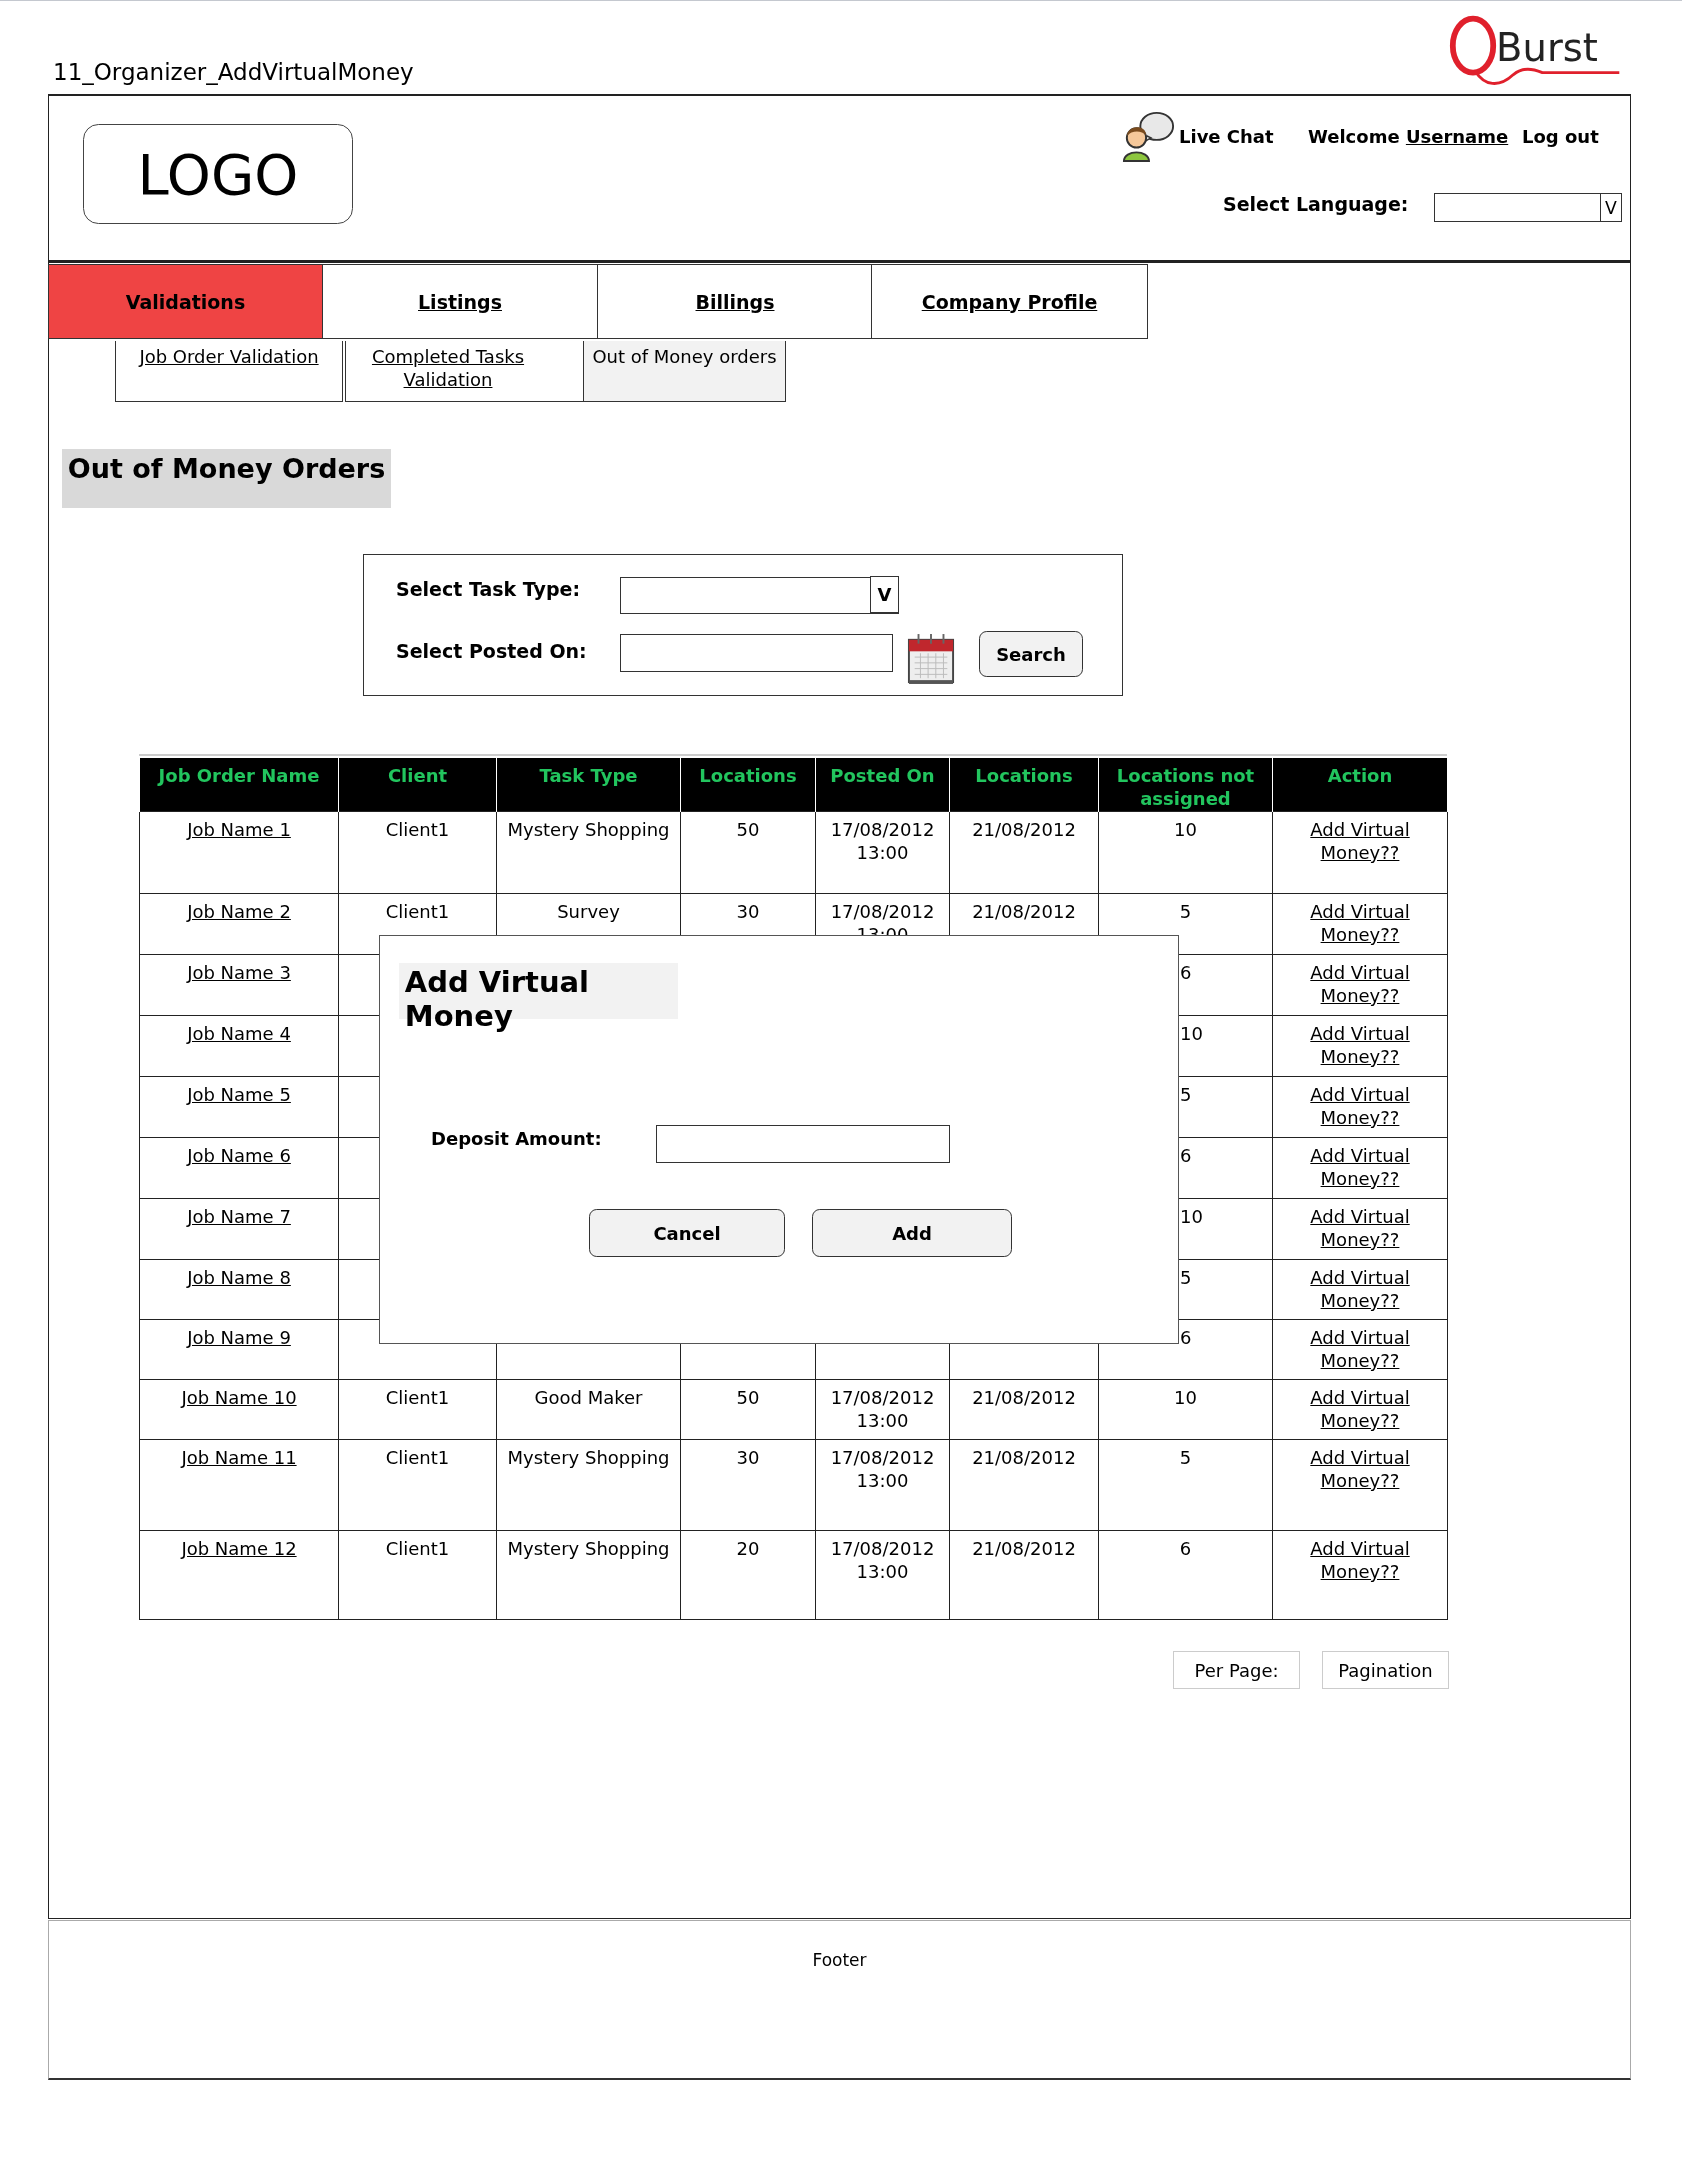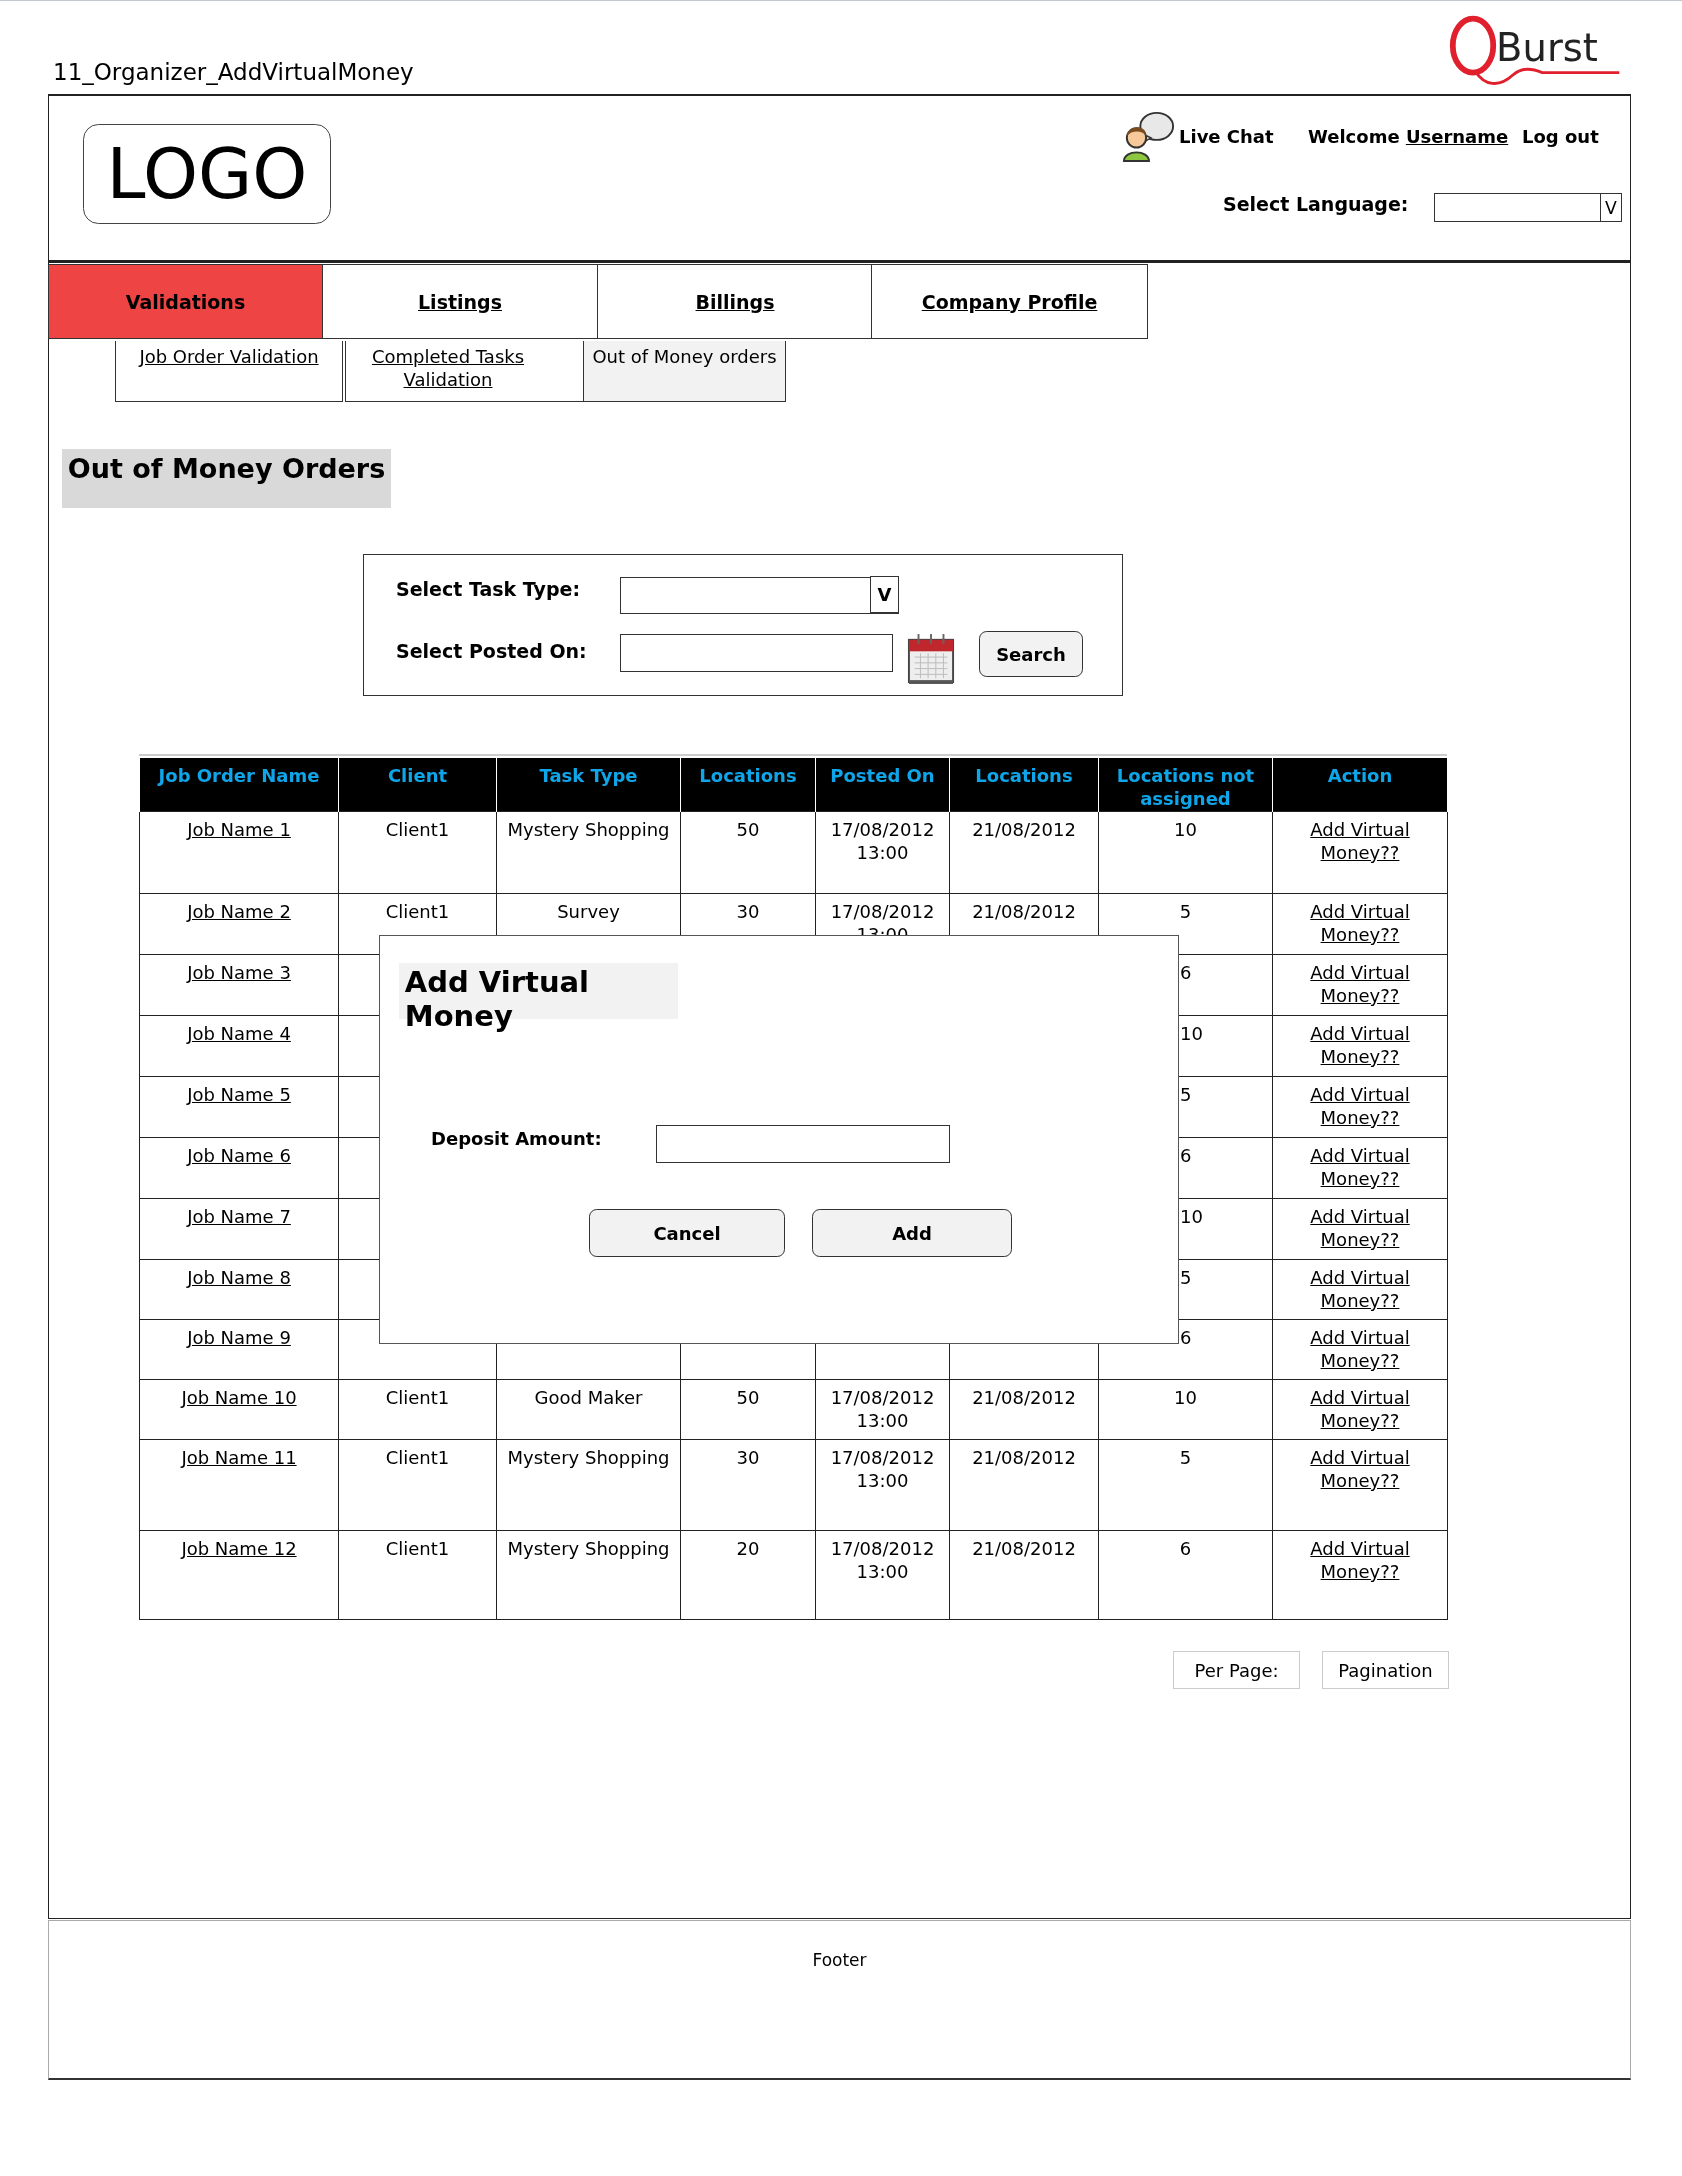--- a/index.html
+++ b/index.html
@@ -7,22 +7,22 @@
   body {
     width: 1682px; height: 2177px; position: relative; background: #ffffff;
     font-family: "DejaVu Sans", sans-serif; color: #000; overflow: hidden;
     border-top: 1.9px solid #c4c8cf;
   }
   .abs { position: absolute; }
   .page-title { left: 53px; top: 58px; font-size: 23px; }
   .brand { left: 1446px; top: 9.6px; width: 183px; height: 77px; }
   .frame { left: 48px; top: 93px; width: 1583px; height: 1825px; border: 1.9px solid #222; border-top-width: 2.9px; }
   .header-bottom { left: 48px; top: 259px; width: 1583px; height: 2.9px; background: #222; }
-  .logo-box { left: 83px; top: 123px; width: 248px; height: 100px; border: 1.9px solid #444; border-radius: 15.4px;
-    display:flex; align-items:center; justify-content:center; font-size: 70px; }
+  .logo-box { left: 83px; top: 123px; width: 270px; height: 100px; border: 1.9px solid #444; border-radius: 15.4px;
+    display:flex; align-items:center; justify-content:center; font-size: 56px; }
   .top-links { top: 125px; font-size: 18px; font-weight: bold; }
   .chat-icon { left: 1120px; top: 108px; width: 58px; height: 54px; }
   .lang-label { left: 1223px; top: 192px; font-size: 19px; font-weight: bold; }
   .lang-select { left: 1434px; top: 192px; width: 188px; height: 29px; border: 1.4px solid #333; background:#fff; }
   .lang-select .arrow { position:absolute; right:0; top:0; width:21px; height:100%; border-left:1.4px solid #333;
     display:flex; align-items:center; justify-content:center; font-size:17.3px; }
 
   .tab { top: 263px; height: 75px; border: 1.9px solid #333; display:flex; align-items:center; justify-content:center;
     font-size: 19px; font-weight: bold; background:#fff; }
   .tab.active { background: #ef4444; }
@@ -34,21 +34,21 @@
   .heading { left: 62px; top: 448px; width: 329px; height: 59px; background: #d9d9d9; font-size: 27px; font-weight: bold;
     padding: 3.8px 5.8px; }
 
   .search-box { left: 363px; top: 553px; width: 760px; height: 142px; border: 1.9px solid #333; background:#fff; }
   .lbl { font-size: 19px; font-weight: bold; }
   .field { border: 1.4px solid #333; background:#fff; }
   .btn { border: 1.4px solid #333; border-radius: 7.7px; background: #f2f2f2; font-size: 18px; font-weight: bold;
     display:flex; align-items:center; justify-content:center; }
 
   table.grid { position:absolute; left: 139px; top: 756px; width: 1308px; border-collapse: collapse; table-layout: fixed; font-size: 18px; }
-  table.grid th { background:#000; color:#0ea5e9; font-weight: bold; height: 54px; vertical-align: top; padding-top: 5.8px;
+  table.grid th { background:#000; color:#22c55e; font-weight: bold; height: 54px; vertical-align: top; padding-top: 5.8px;
     border: 1.9px solid #fff; border-bottom: none; line-height: 23px; }
   table.grid td { border: 1.9px solid #222; text-align:center; vertical-align: top; padding-top: 5.8px; line-height: 23px; }
   table.grid td a { color:#000; text-decoration: underline; }
   .table-top-line { left: 139px; top: 753px; width: 1308px; height: 1.9px; background:#ccc; }
 
   .modal { left: 379px; top: 934px; width: 800px; height: 409px; background:#fff; border: 1.9px solid #555; }
   .modal-title { left: 19px; top: 27px; width: 279px; height: 56px; background:#f2f2f2; font-size: 29px; font-weight: bold; padding: 1.9px 5.8px; }
   .modal-info { left: 44px; top: 104px; width: 499px; height: 68px; border: 1.9px solid #333; font-size: 18px; font-weight: bold; padding: 3.8px 5.8px; line-height: 23px; }
   .deposit-label { left: 51px; top: 192px; font-size: 18px; font-weight: bold; }
   .deposit-input { left: 276px; top: 189px; width: 294px; height: 38px; }

